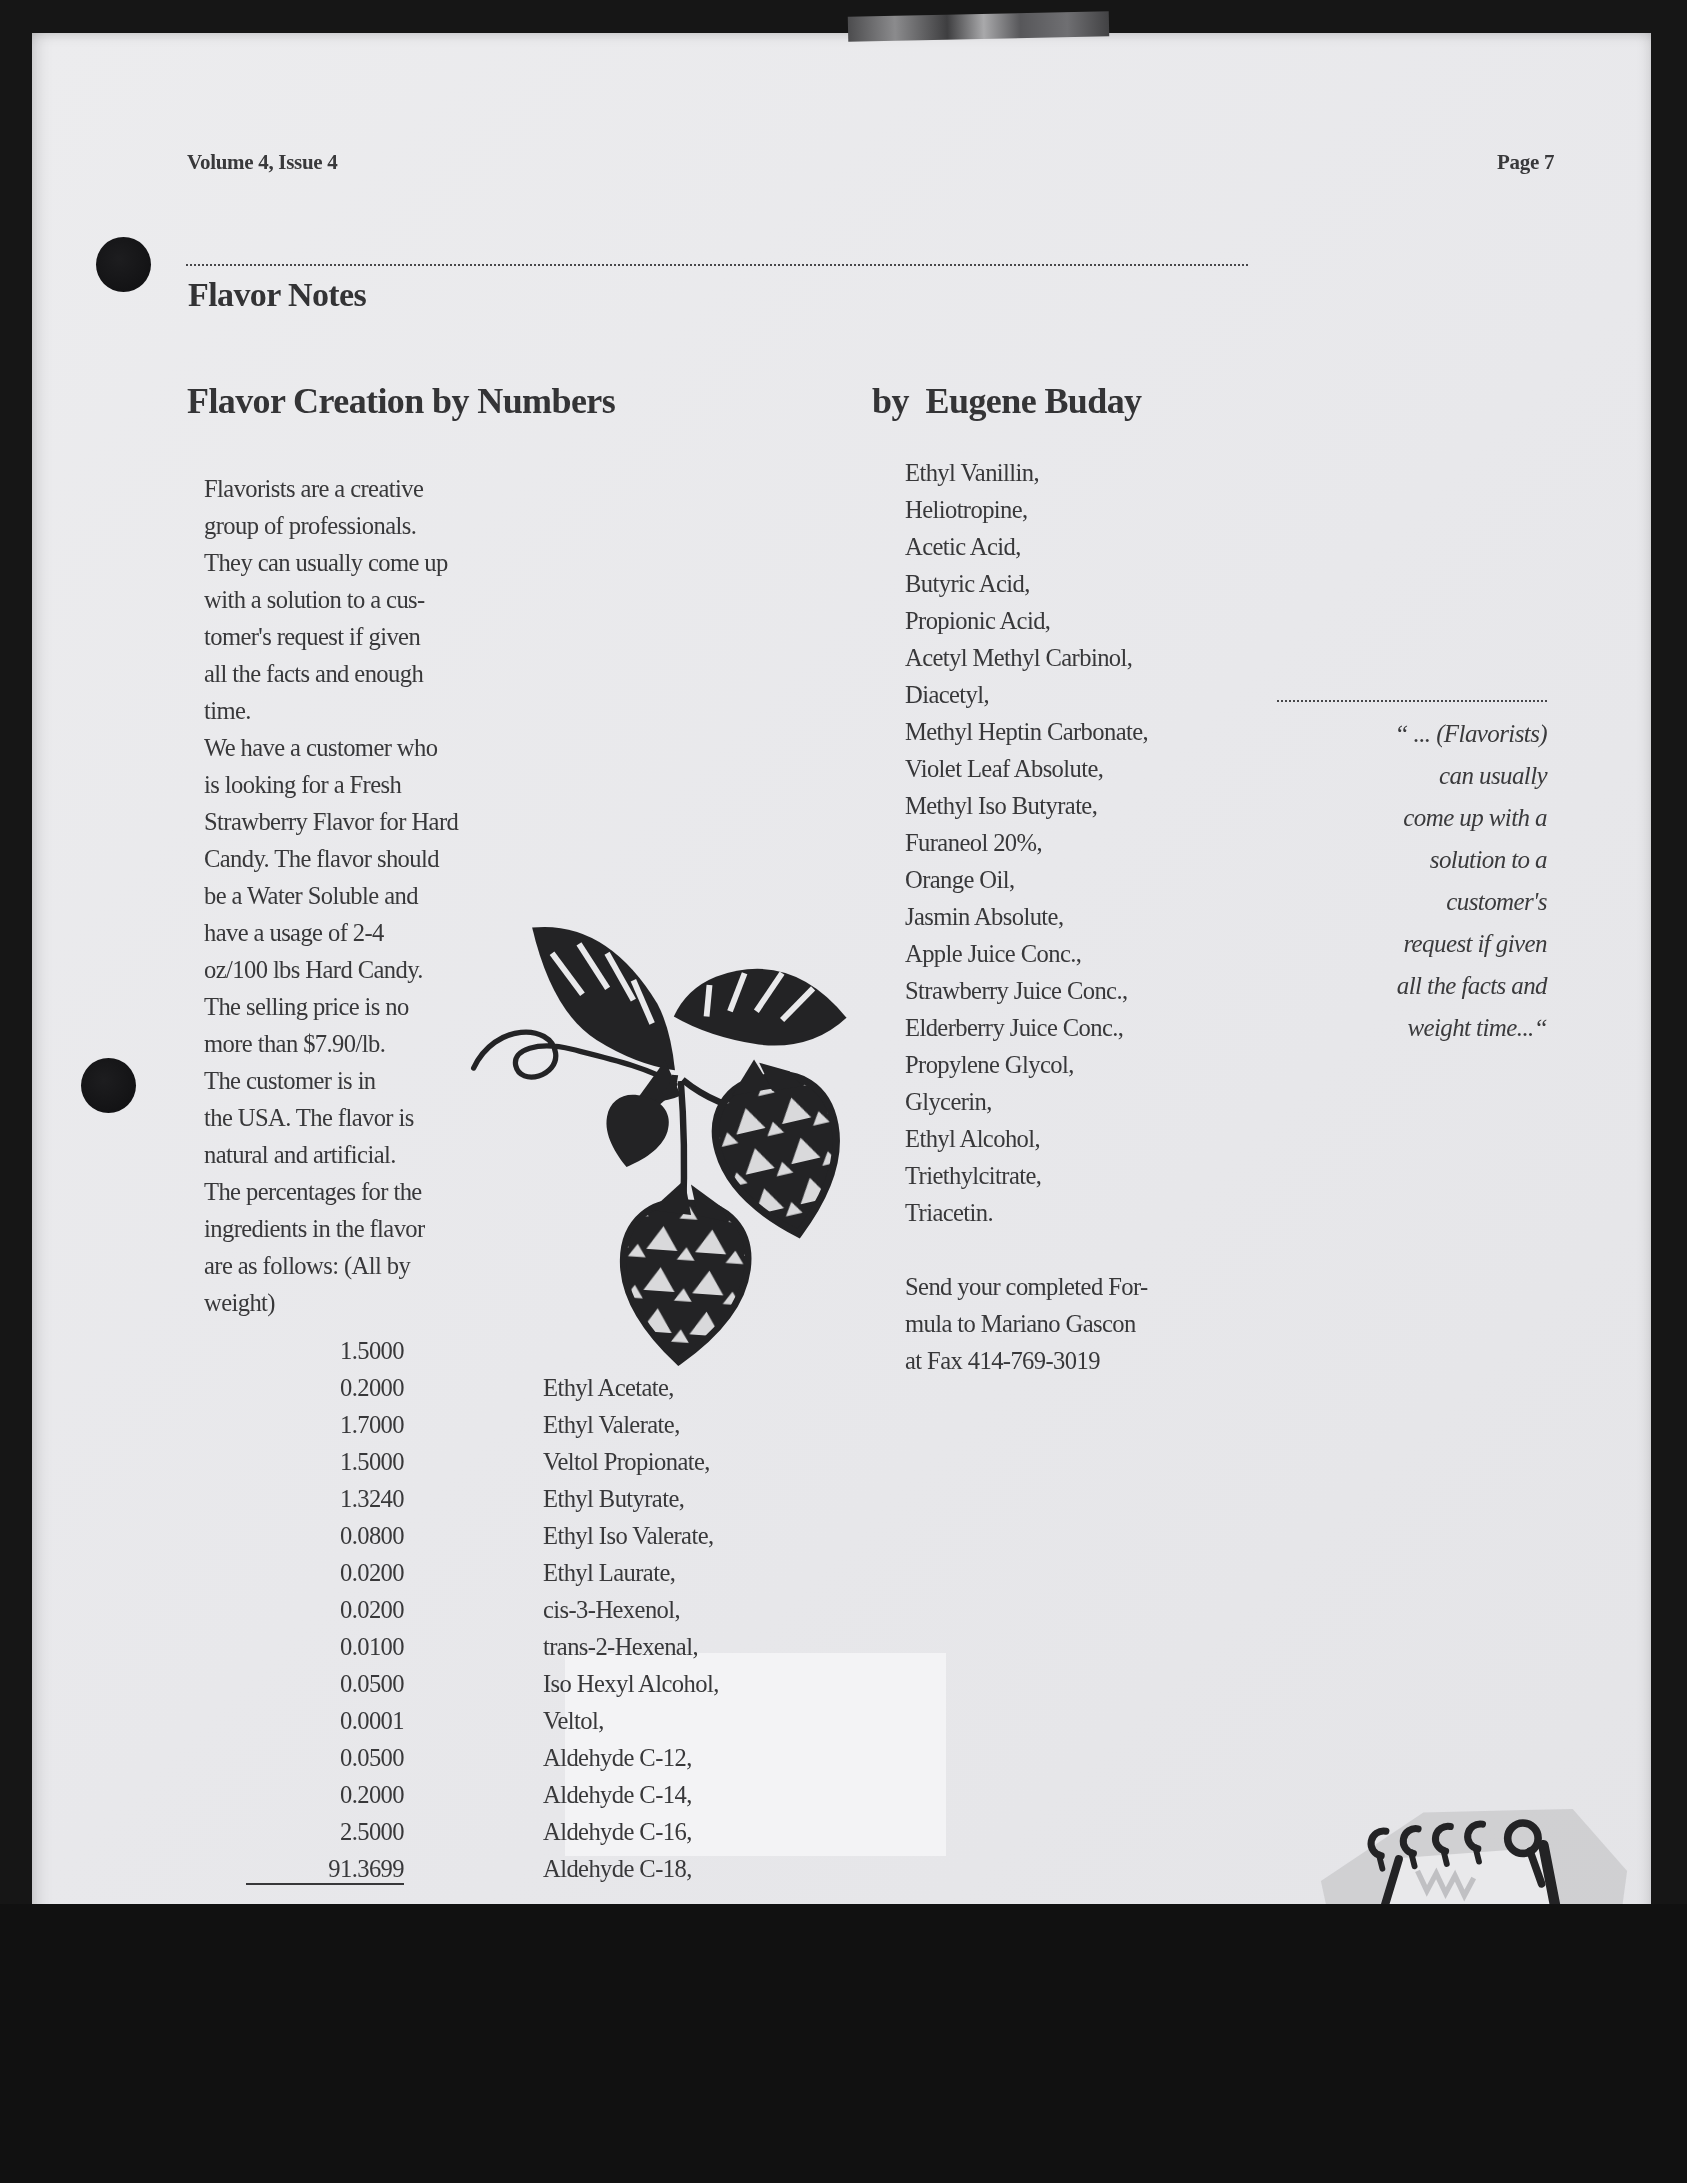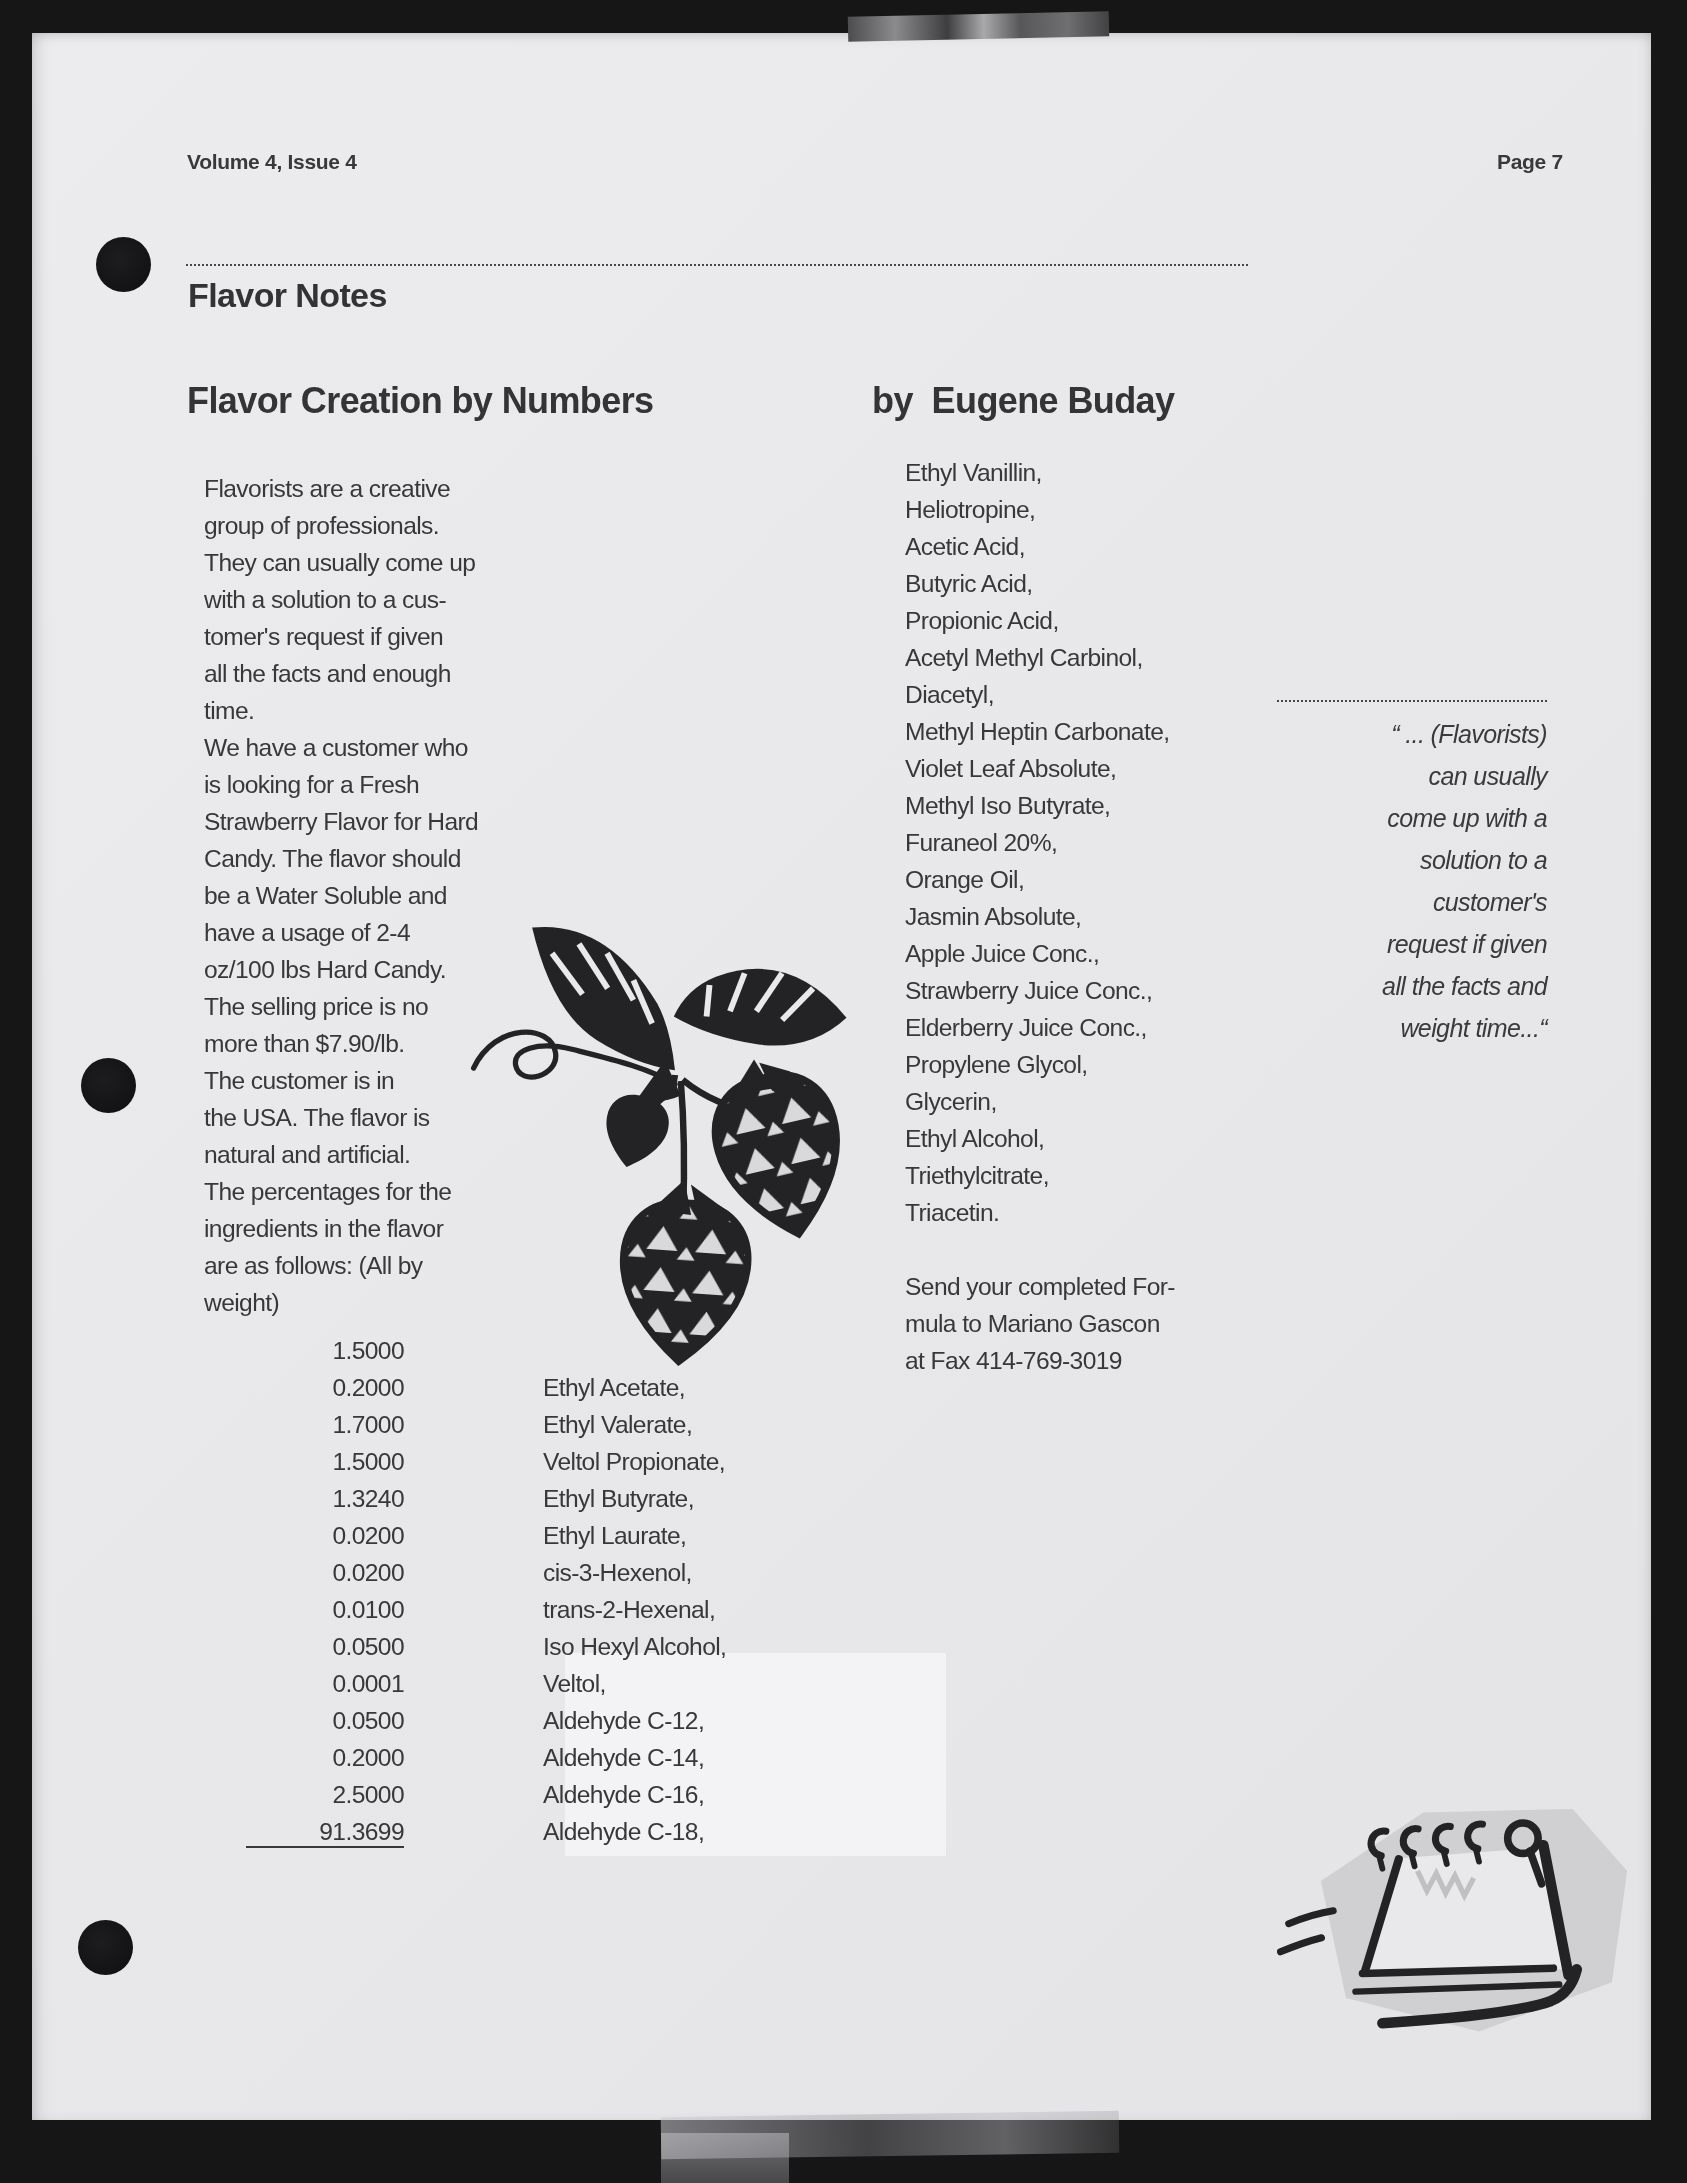--- a/index.html
+++ b/index.html
@@ -1,19 +1,19 @@
 <!DOCTYPE html>
 <html style="font-size:9.4px"><head>
 <meta charset="utf-8">
 <style>
   html,body { margin:0; padding:0; background:#111; }
   .stage {
-    position:relative; width:1688px; height:2183px;
+    position:relative; width:1688px; height:1904px;
     background:#161616; overflow:hidden;
-    font-family:Liberation Sans, sans-serif;
+    font-family:Liberation Serif, serif;
   }
   .paper {
     position:absolute; left:32px; top:33px; width:1619px; height:2087px;
     background:linear-gradient(135deg,#ececee 0%,#e8e8eb 50%,#e4e4e7 100%);
     box-shadow: inset 11.7px 0 22px -15.2px rgba(0,0,0,.30),
                 inset -8.2px 0 17.6px -13px rgba(0,0,0,.28),
                 inset 0 9.4px 17.6px -14px rgba(0,0,0,.25);
   }
   .hdr { position:absolute; font-size:21px; font-weight:bold; letter-spacing:-0.3px; color:#39393b; }
   .rule-dotted { position:absolute; height:0; border-top:2.3px dotted #47474a; }
@@ -188,20 +188,24 @@
         </div>
         <div class="frow">
           <span class="fval">1.5000</span>
           <span class="fname">Veltol Propionate,</span>
         </div>
         <div class="frow">
           <span class="fval">1.3240</span>
           <span class="fname">Ethyl Butyrate,</span>
         </div>
         <div class="frow">
+          <span class="fval">0.0800</span>
+          <span class="fname">Ethyl Iso Valerate,</span>
+        </div>
+        <div class="frow">
           <span class="fval">0.0200</span>
           <span class="fname">Ethyl Laurate,</span>
         </div>
         <div class="frow">
           <span class="fval">0.0200</span>
           <span class="fname">cis-3-Hexenol,</span>
         </div>
         <div class="frow">
           <span class="fval">0.0100</span>
           <span class="fname">trans-2-Hexenal,</span>

